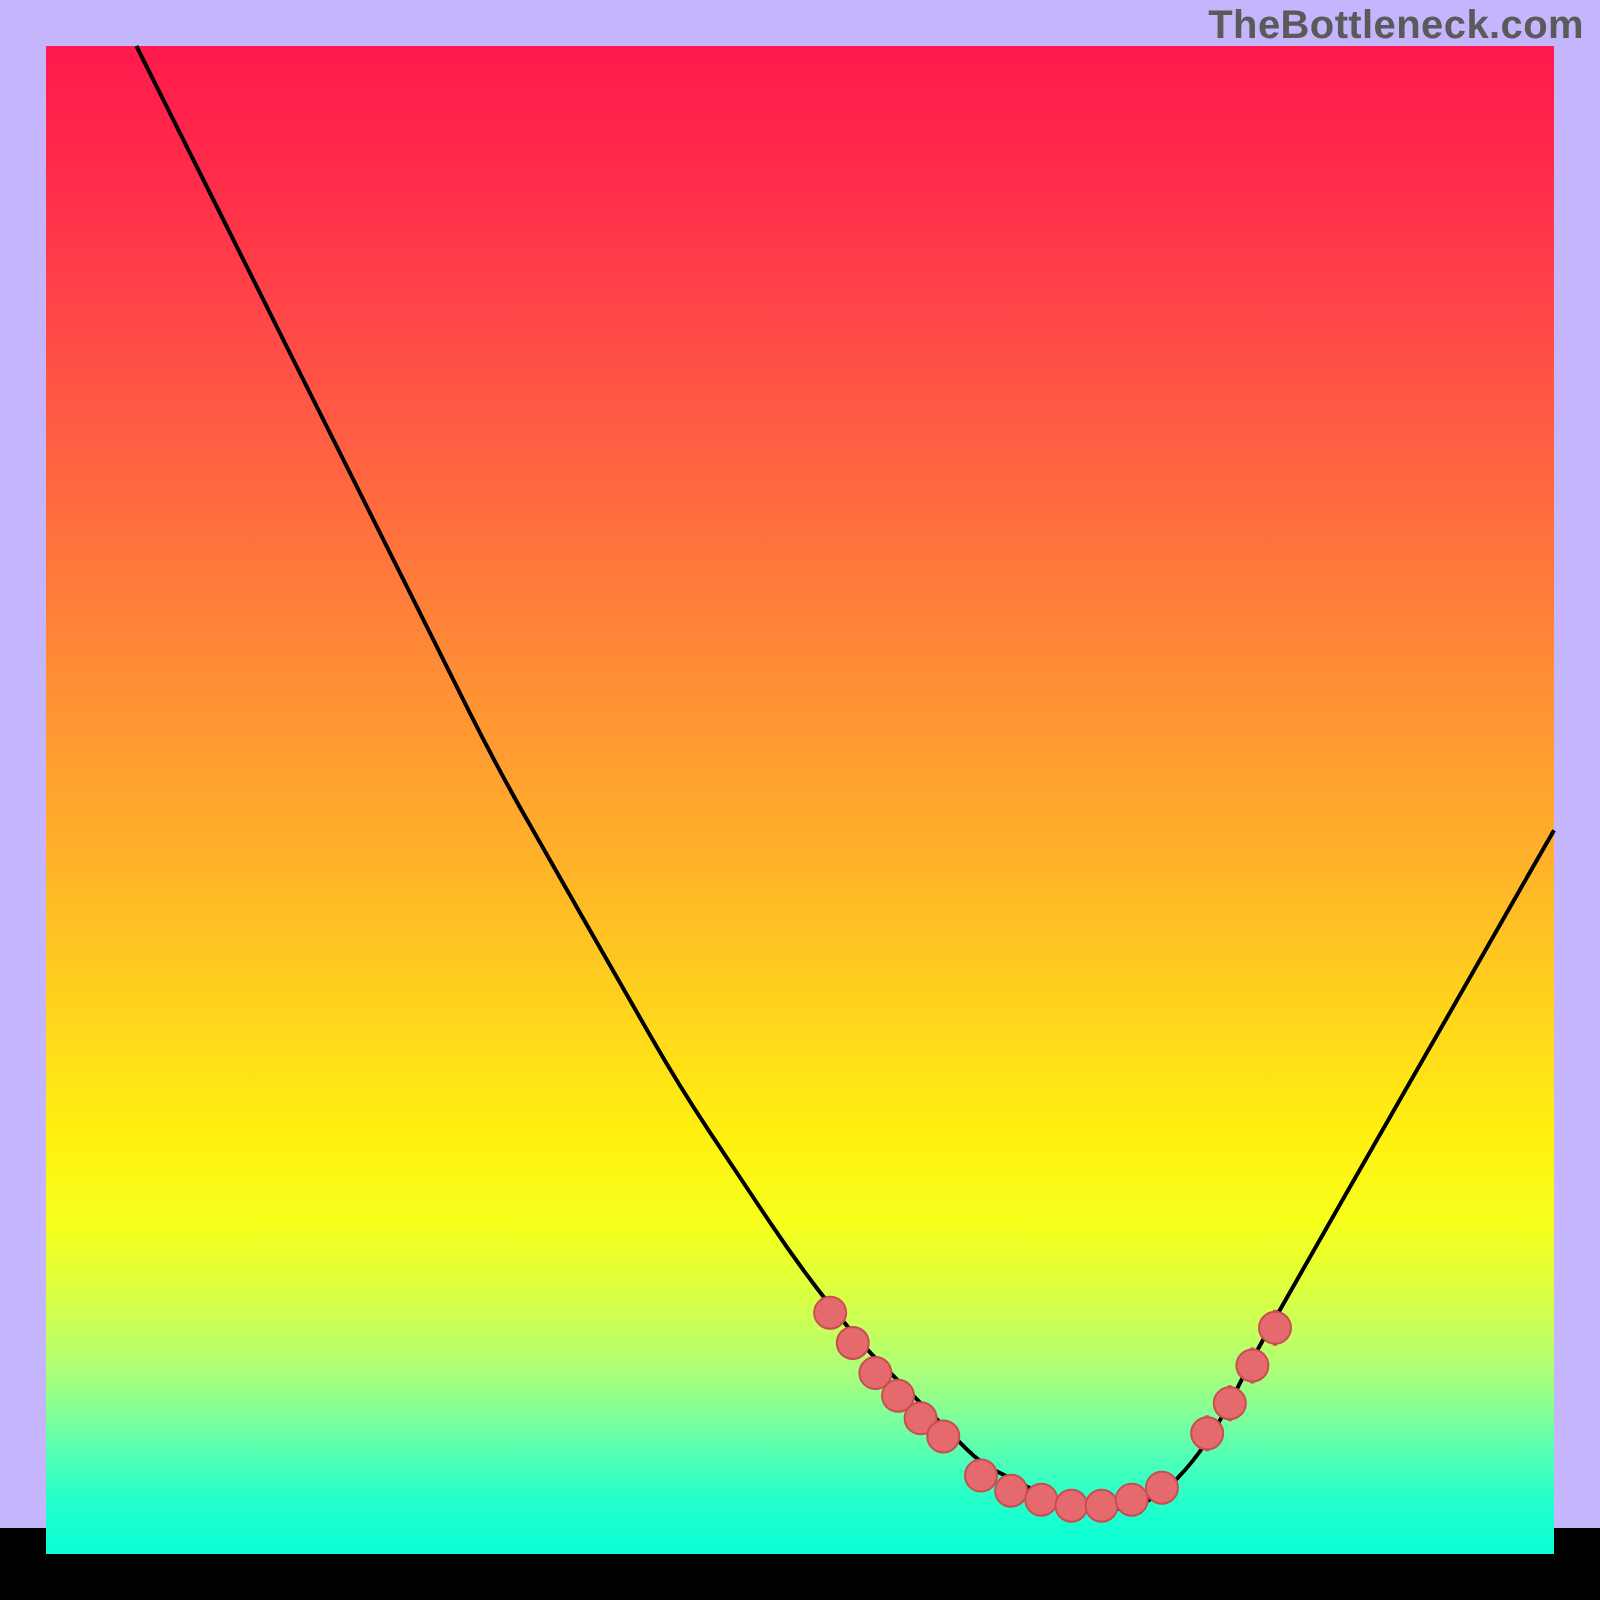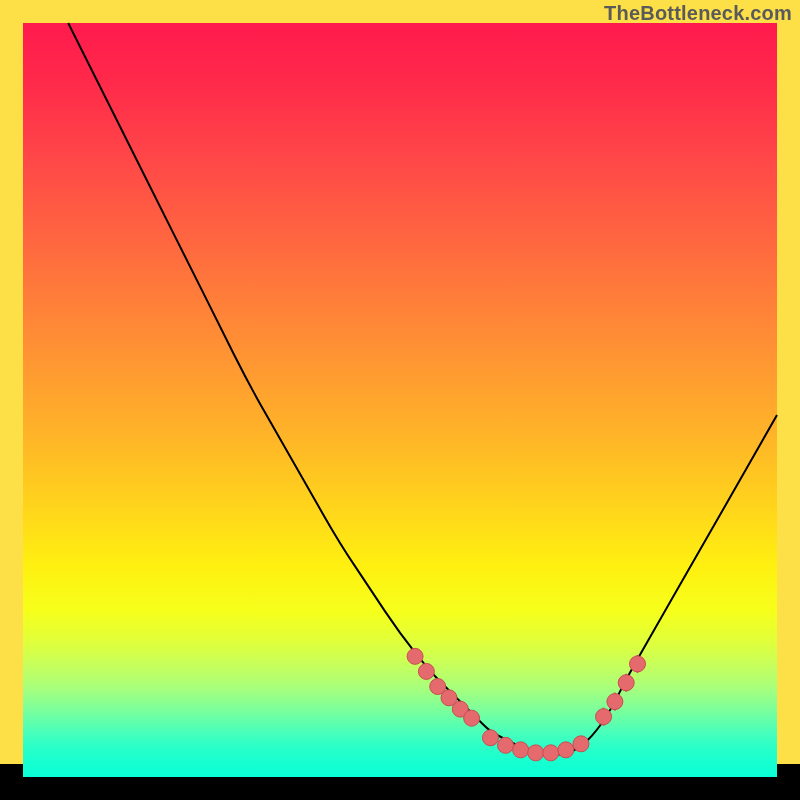--- a/index.html
+++ b/index.html
@@ -8,21 +8,21 @@
     width: 800px;
     height: 800px;
     overflow: hidden;
     background: #000;
     font-family: Arial, Helvetica, sans-serif;
   }
   .frame {
     position: relative;
     width: 800px;
     height: 764px;
-    background: #fde047;
+    background: #c4b5fd;
   }
   .plot-area {
     position: absolute;
     left: 23px;
     top: 23px;
     width: 754px;
     height: 754px;
     
     background: linear-gradient(
       to bottom,

